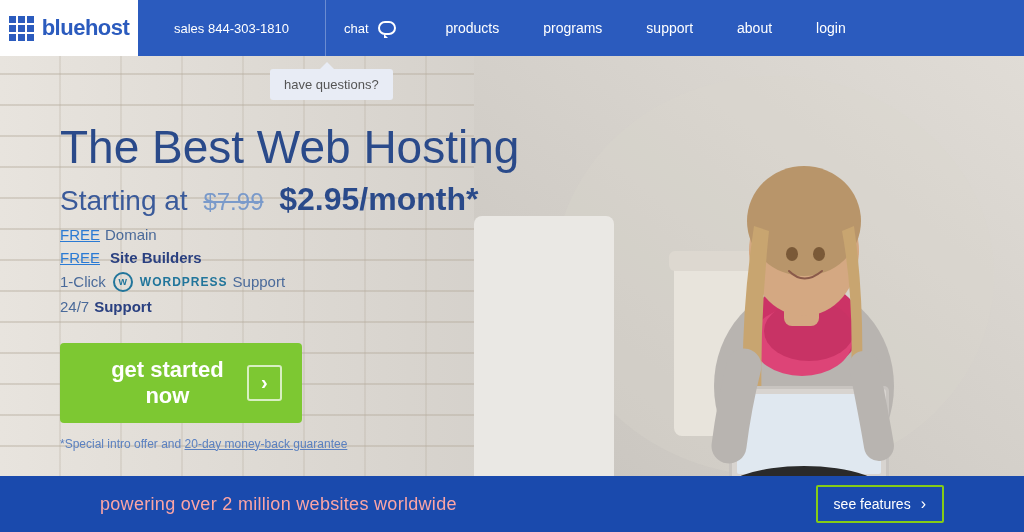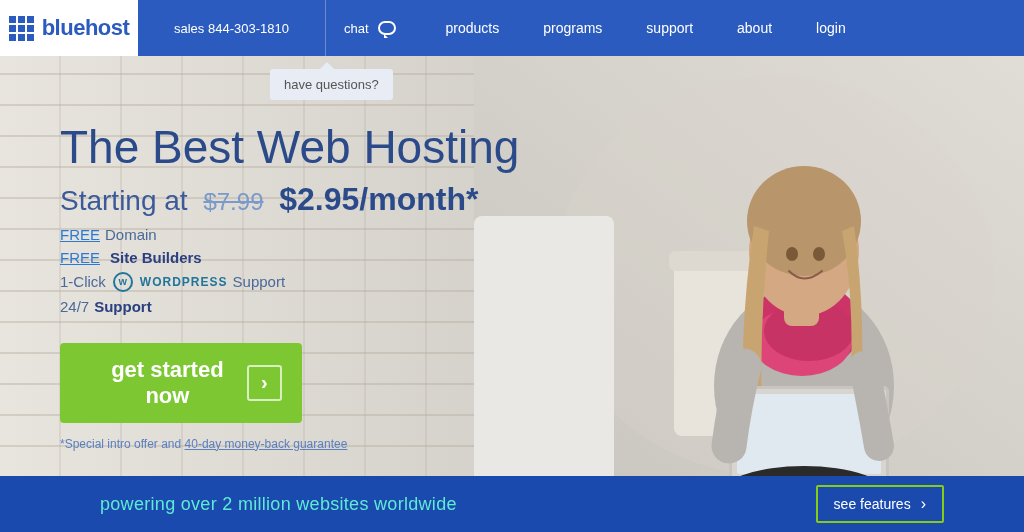--- a/index.html
+++ b/index.html
@@ -267,21 +267,21 @@
     
     .footer-bar {
       background: #1a4aad;
       height: 56px;
       display: flex;
       align-items: center;
       justify-content: space-between;
       padding: 0 80px 0 100px;
     }
     .footer-text {
-      color: #5eead4;
+      color: #fca5a5;
       font-size: 18px;
       font-weight: 300;
       letter-spacing: 0.3px;
     }
     .see-features-btn {
       display: flex;
       align-items: center;
       gap: 10px;
       border: 2px solid #84cc16;
       color: #fff;
@@ -413,21 +413,21 @@
       </li>
     </ul>
 
     <button class="cta-btn">
       <span>get started now</span>
       <span class="cta-arrow">›</span>
     </button>
 
     <div class="disclaimer">
       <span>*Special intro offer and</span>
-      <a href="#">40-day money-back guarantee</a>
+      <a href="#">20-day money-back guarantee</a>
     </div>
   </div>
 </div>
 
 <div class="footer-bar">
   <span class="footer-text">powering over 2 million websites worldwide</span>
   <button class="see-features-btn">
     <span>see features</span>
     <span class="see-arrow">›</span>
   </button>

